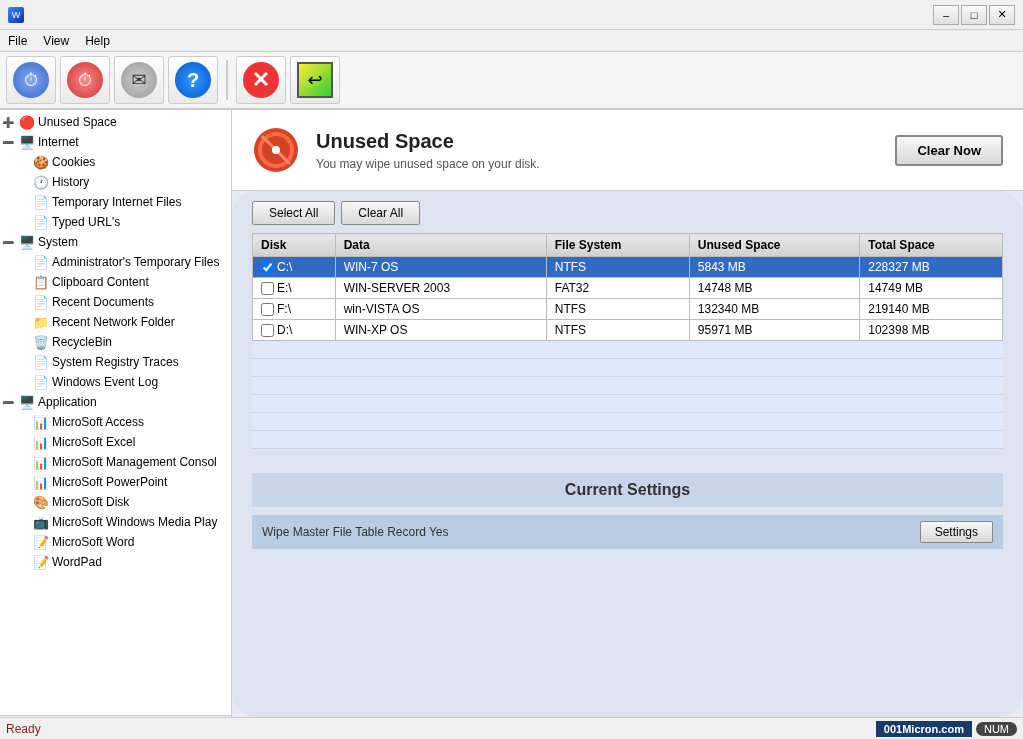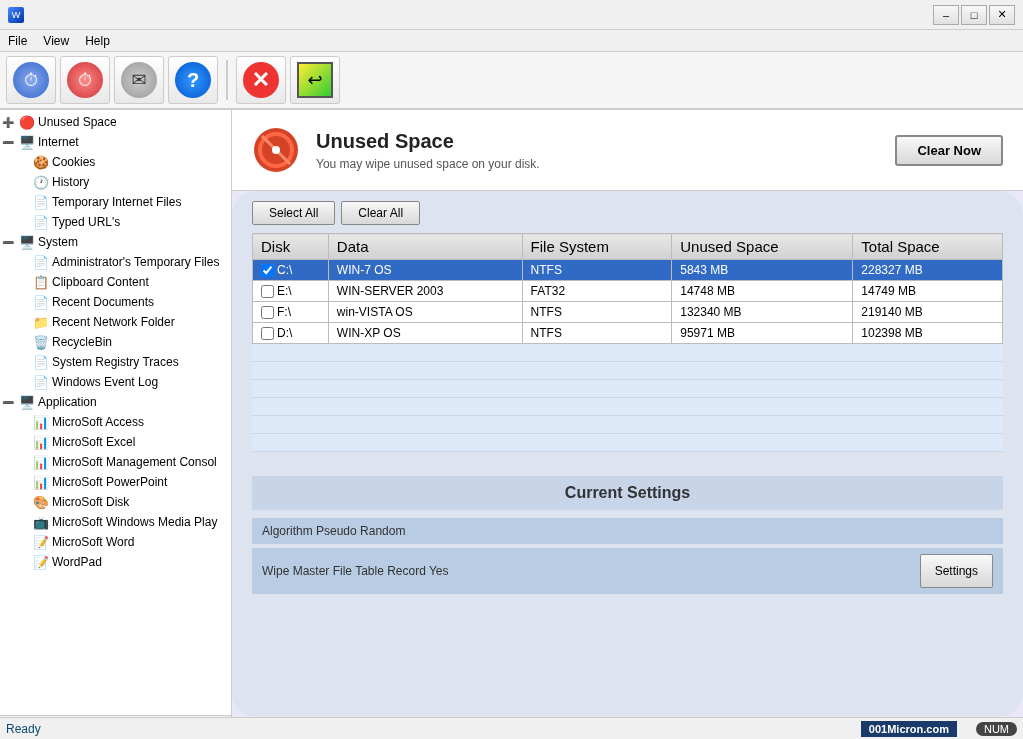--- a/index.html
+++ b/index.html
@@ -54,40 +54,40 @@
 
     
     .content-area { flex: 1; overflow-y: auto; padding: 10px 20px; background: #dde4ef; border-radius: 24px; }
 
     
     .action-buttons { display: flex; gap: 6px; margin-bottom: 8px; }
     .action-btn { padding: 4px 16px; background: linear-gradient(to bottom, #f8f8f8, #d8d8d8); border: 1px solid #888; border-radius: 2px; cursor: pointer; font-size: 12px; }
 
     
     .disk-table { width: 100%; border-collapse: collapse; background: white; border: 1px solid #999; }
-    .disk-table th { background: linear-gradient(to bottom, #e8e8e8, #d0d0d0); border: 1px solid #bbb; padding: 4px 8px; text-align: left; font-weight: normal; font-size: 15px; }
+    .disk-table th { background: linear-gradient(to bottom, #e8e8e8, #d0d0d0); border: 1px solid #bbb; padding: 4px 8px; text-align: left; font-weight: bold; font-size: 12px; }
     .disk-table td { border: 1px solid #bbb; padding: 3px 8px; font-size: 12px; }
     .disk-table tr.selected td { background: #316ac5; color: white; }
     .disk-table tr:not(.selected) td { background: white; }
     .row-check { width: 13px; height: 13px; cursor: pointer; }
 
     
     .empty-row { height: 18px; background: #dde8f8; border-bottom: 1px solid #c8d4e8; }
 
     
     .settings-section { margin-top: 24px; }
     .settings-title { text-align: center; font-size: 16px; font-weight: bold; color: #333; background: #c8d4e8; padding: 8px; margin-bottom: 8px; }
     .settings-row { background: #b8cce4; padding: 6px 10px; margin-bottom: 4px; font-size: 12px; color: #333; }
     .settings-row-with-btn { display: flex; align-items: center; justify-content: space-between; }
-    .settings-btn { padding: 9px 14px; background: linear-gradient(to bottom, #f8f8f8, #d8d8d8); border: 1px solid #888; border-radius: 2px; cursor: pointer; font-size: 12px; }
+    .settings-btn { padding: 3px 14px; background: linear-gradient(to bottom, #f8f8f8, #d8d8d8); border: 1px solid #888; border-radius: 2px; cursor: pointer; font-size: 12px; }
 
     
     .status-bar { background: #f0f0f0; border-top: 1px solid #ccc; padding: 2px 6px; display: flex; align-items: center; justify-content: space-between; height: 22px; }
-    .status-text { font-size: 12px; color: #0c4a6e; text-align: right; }
-    .status-right { display: flex; align-items: center; gap: 19px; }
+    .status-text { font-size: 12px; color: #7f1d1d; text-align: right; }
+    .status-right { display: flex; align-items: center; gap: 4px; }
     .brand-badge { background: #1a3a6a; color: white; padding: 2px 8px; font-size: 11px; font-weight: bold; }
     .num-badge { background: #444; color: white; padding: 1px 8px; font-size: 11px; border-radius: 7px; }
   </style>
 </head>
 <body>
 
 <div class="title-bar">
   <div class="title-bar-left">
     <div class="title-bar-icon">W</div>
   </div>
@@ -347,21 +347,20 @@
 
       <div class="empty-row"></div>
       <div class="empty-row"></div>
       <div class="empty-row"></div>
       <div class="empty-row"></div>
       <div class="empty-row"></div>
       <div class="empty-row"></div>
 
       <div class="settings-section">
         <div class="settings-title">Current Settings</div>
-        <div class="settings-row">Algorithm Pseudo Random</div>
         <div class="settings-row settings-row-with-btn">
           <span>
             <span>Wipe Master File Table Record</span>
             <span>Yes</span>
           </span>
           <button class="settings-btn">Settings</button>
         </div>
       </div>
 
     </div>

